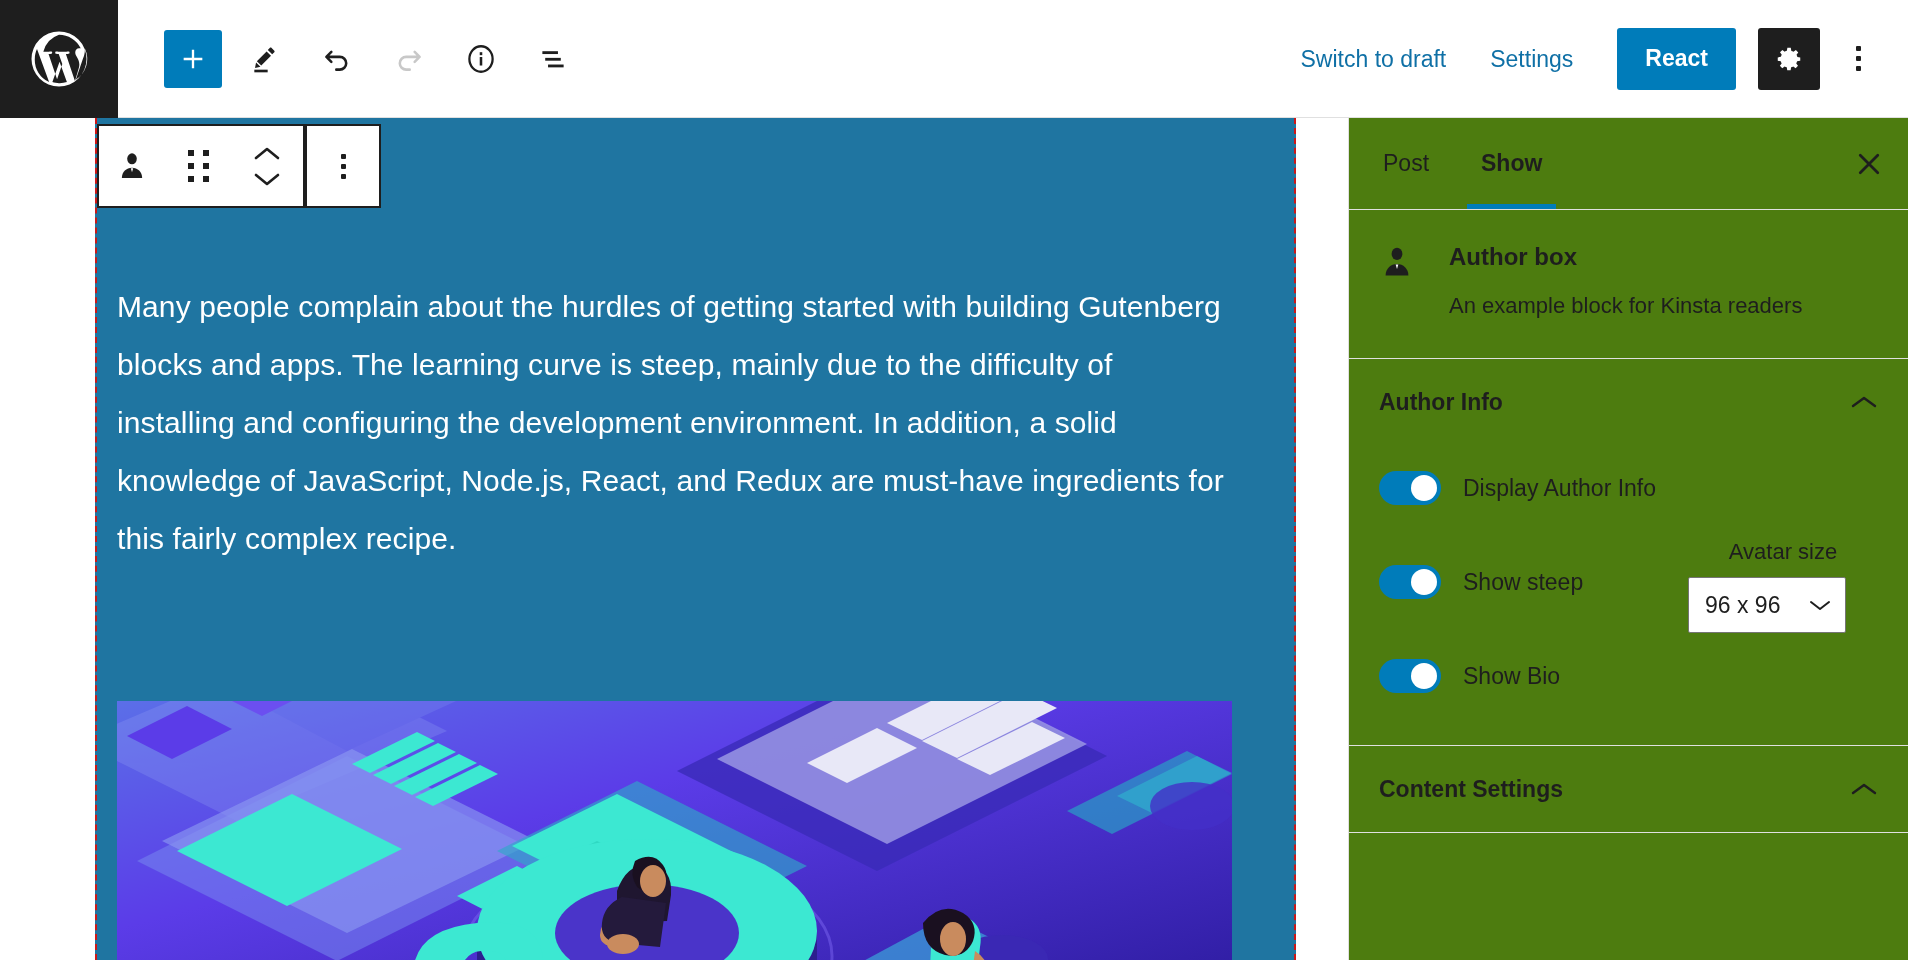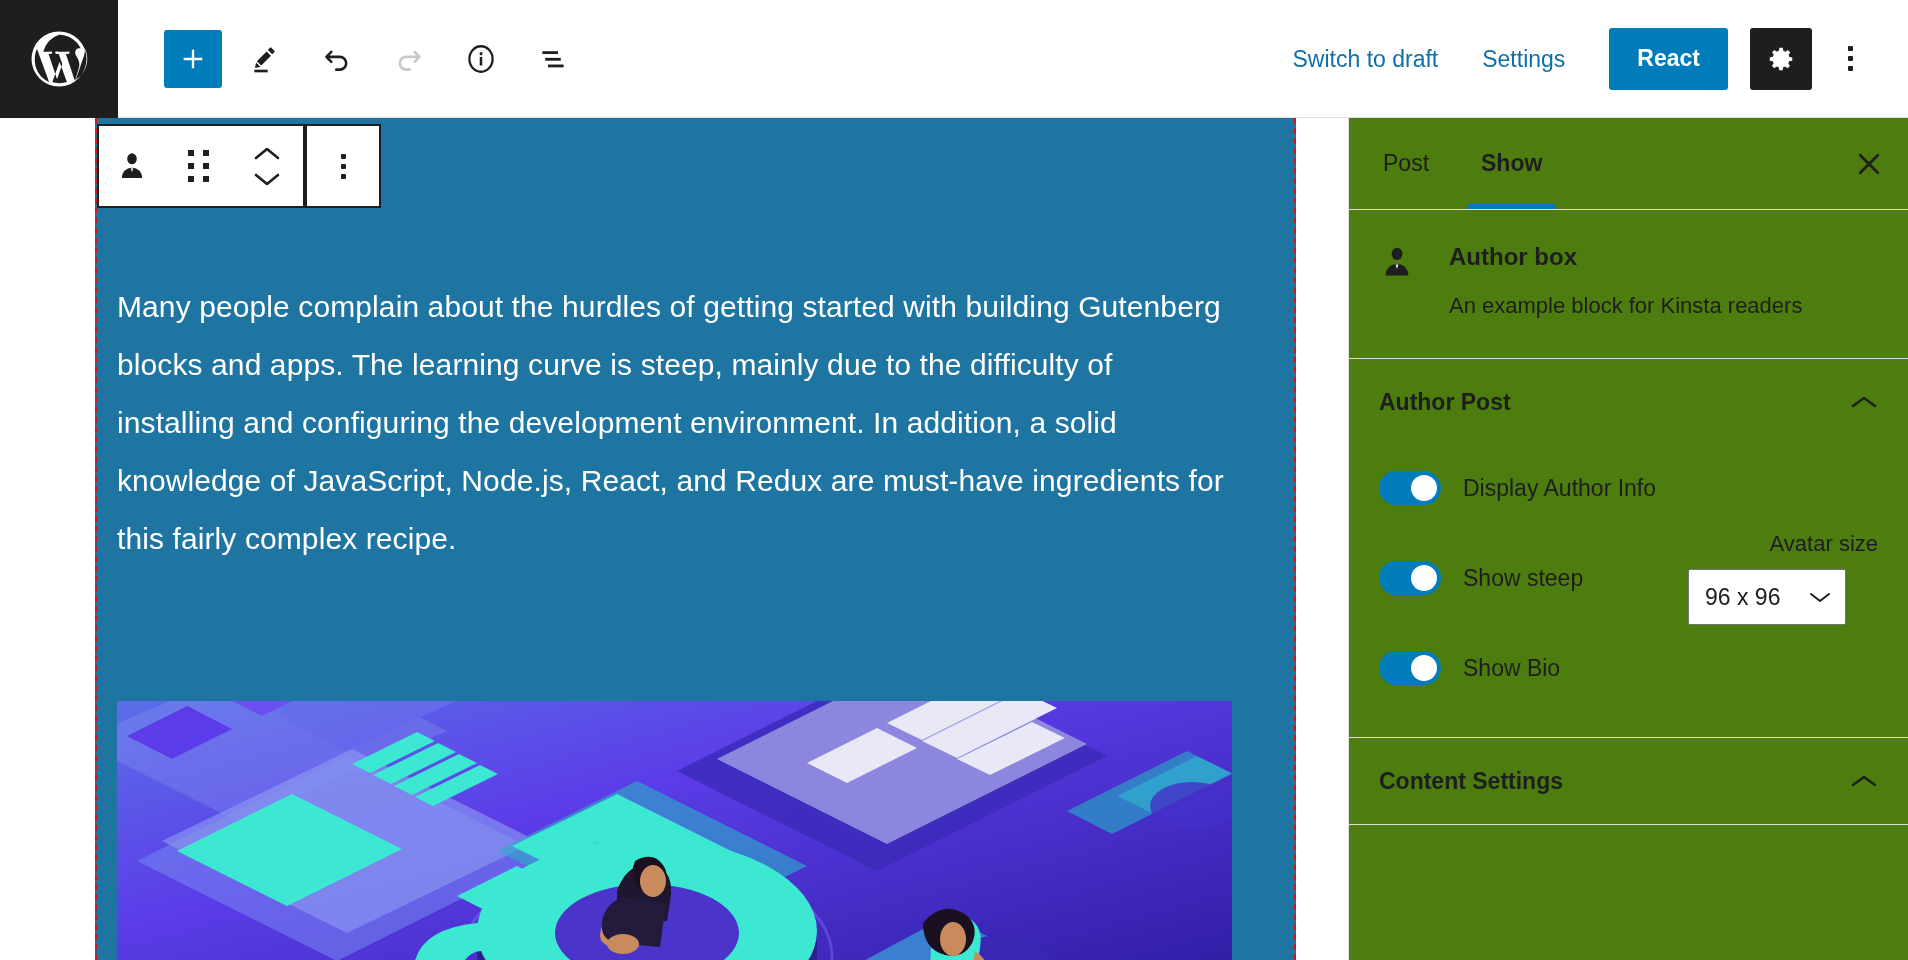--- a/index.html
+++ b/index.html
@@ -40,21 +40,21 @@
     border: none;
     cursor: pointer;
   }
   .tb-btn.primary { background: #007cba; border-radius: 3px; }
   .tb-btn svg { display:block; }
 
   .tb-right {
     margin-left: auto;
     display: flex; align-items: center;
     gap: 0px;
-    padding-right: 30px;
+    padding-right: 22px;
   }
   .tb-link {
     color: #0f70a6;
     font-size: 23px;
     padding: 0 22px;
     line-height: 58px;
     cursor: pointer;
     white-space: nowrap;
   }
   .tb-update {
@@ -253,22 +253,23 @@
     background: #ffffff;
   }
   .toggle-label {
     margin-left: 22px;
     font-size: 23px; color: #1e1e1e;
     white-space: nowrap;
   }
 
   .avatar-ctl {
     margin-left: auto;
-    text-align: right;
+    text-align: center;
     width: 190px;
+    margin-top: 8px;
   }
   .avatar-ctl-label {
     font-size: 22px; color: #1e1e1e;
     margin-bottom: 12px;
     display: block;
   }
   .select-box {
     border: 1px solid #757575;
     border-radius: 2px;
     height: 56px;
@@ -521,21 +522,21 @@
         </svg>
       </div>
       <div class="sb-bc-text">
         <div class="sb-bc-title">Author box</div>
         <div class="sb-bc-desc">An example block for Kinsta readers</div>
       </div>
     </div>
 
     <div class="sb-section">
       <div class="sb-section-head">
-        <span class="sb-section-title">Author Post</span>
+        <span class="sb-section-title">Author Info</span>
         <span class="sb-section-chev">
           <svg width="28" height="16" viewBox="0 0 28 16" aria-hidden="true">
             <path d="M3 12 L14 4 L25 12" fill="none" stroke="#1e1e1e" stroke-width="2.4" stroke-linecap="round" stroke-linejoin="round"></path>
           </svg>
         </span>
       </div>
 
       <div class="sb-section-body">
 
         <div class="toggle-row">

